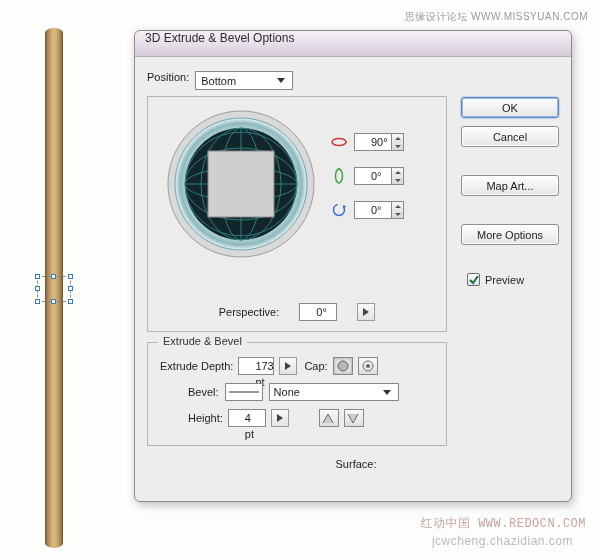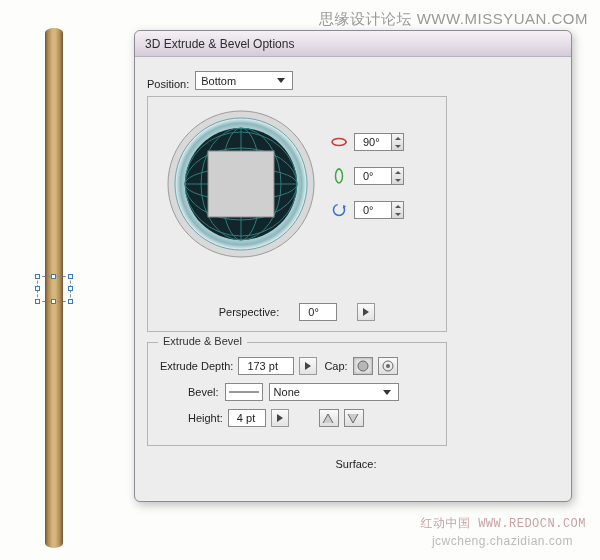--- a/index.html
+++ b/index.html
@@ -11,21 +11,21 @@
     font-family: "Tahoma", "Segoe UI", sans-serif;
     font-size: 11px;
     color: #222;
     position: relative;
     overflow: hidden;
   }
   .watermark-top {
     position: absolute;
     top: 10px; right: 12px;
     font-family: "SimSun", sans-serif;
-    font-size: 15px;
+    font-size: 10px;
     color: #999;
     letter-spacing: 0.5px;
   }
   .watermark-bottom {
     position: absolute;
     bottom: 12px; right: 27px;
     font-family: "SimSun", sans-serif;
     font-size: 12px;
     color: #bbb;
     letter-spacing: 0.5px;
@@ -81,32 +81,31 @@
     box-shadow: 2px 3px 10px rgba(0,0,0,0.25);
     border-radius: 6px;
   }
   .titlebar {
     height: 26px;
     background: linear-gradient(180deg, #f5f0f5 0%, #e7dfe9 50%, #d4cbd8 100%);
     border-bottom: 1px solid #b8b0bd;
     border-radius: 6px 6px 0 0;
     padding: 0 10px;
     display: flex;
-    align-items: center;
     font-size: 12px;
     color: #2d2d2d;
   }
   .content {
     position: absolute;
     top: 26px; left: 0; right: 0; bottom: 0;
     padding: 12px;
   }
   .position-row {
     display: flex;
-    align-items: flex-end;
+    align-items: flex-start;
     gap: 6px;
     margin-bottom: 6px;
     margin-top: 2px;
   }
   .select {
     display: inline-flex;
     align-items: center;
     height: 19px;
     background: #fff;
     border: 1px solid #888;
@@ -156,21 +155,21 @@
   .num-input {
     display: flex;
     align-items: center;
   }
   .num-input .val {
     width: 38px;
     height: 18px;
     background: #fff;
     border: 1px solid #888;
     font-size: 11px;
-    padding: 0 8px;
+    padding: 0 16px;
     line-height: 16px;
     text-align: left;
   }
   .spin-btns {
     display: flex;
     flex-direction: column;
     border: 1px solid #888;
     border-left: none;
     height: 18px;
     width: 12px;
@@ -450,21 +449,21 @@
         </div>
       </div>
     </div>
 
     <div class="group">
       <div class="group-legend">Extrude &amp; Bevel</div>
 
       <div class="row">
         <span class="lbl">Extrude Depth:</span>
         <div class="num-input">
-          <div class="val" style="width:56px">173 pt</div>
+          <div class="val" style="width:36px">173 pt</div>
         </div>
         <div class="small-icon-btn">
           <svg width="6" height="8">
               <polygon points="0,0 6,4 0,8" fill="#444"></polygon>
             </svg>
         </div>
         <span style="margin-left:2px" class="lbl">Cap:</span>
         <div class="cap-btn active">
           <svg width="12" height="12">
               <circle cx="6" cy="6" r="5" fill="#b7b7b7" stroke="#666"></circle>
@@ -516,15 +515,31 @@
               <path d="M1 2 L6 11 L11 2" fill="#ccc" stroke="#666"></path>
             </svg>
         </div>
       </div>
     </div>
 
     <div class="surface-row">
       <span class="lbl">Surface:</span>
     </div>
 
+    <div class="rightcol">
+      <div class="btn default">OK</div>
+      <div class="btn">Cancel</div>
+      <div class="gap"></div>
+      <div class="btn">Map Art...</div>
+      <div class="gap"></div>
+      <div class="btn">More Options</div>
+      <div class="preview-row">
+        <div class="checkbox">
+          <svg width="10" height="10">
+              <polyline points="1,5 4,8 9,1" fill="none" stroke="#2a6b2a" stroke-width="2"></polyline>
+            </svg>
+        </div>
+        <span>Preview</span>
+      </div>
+    </div>
 
   </div>
 </div>
 
 </body></html>

